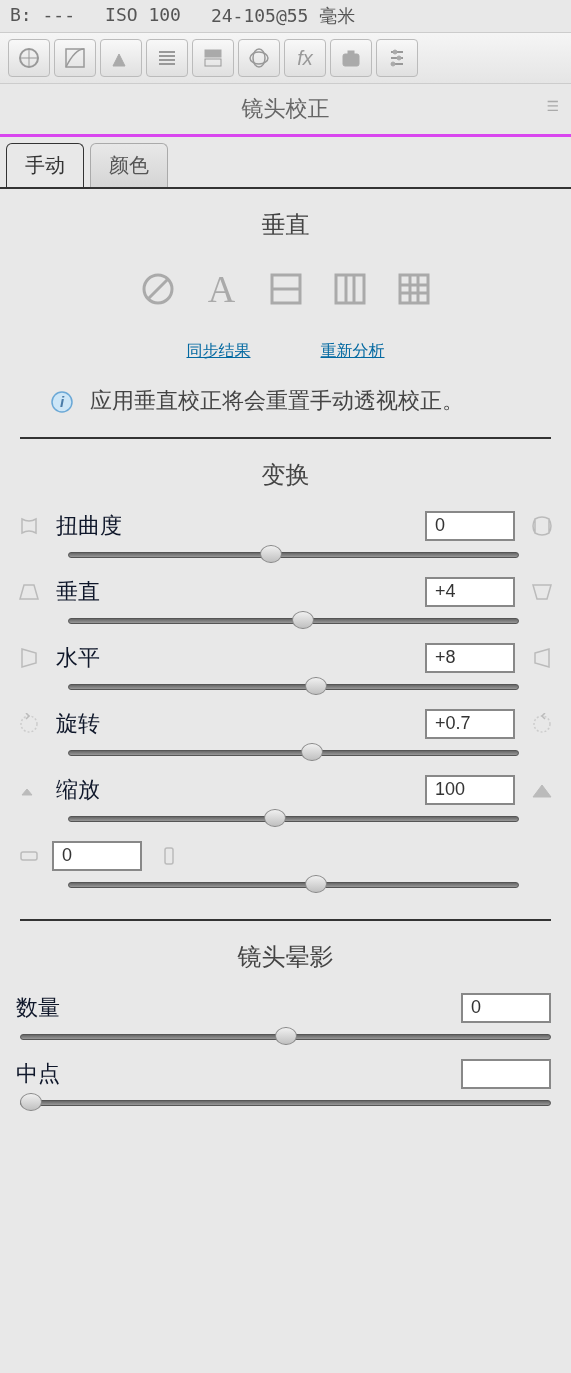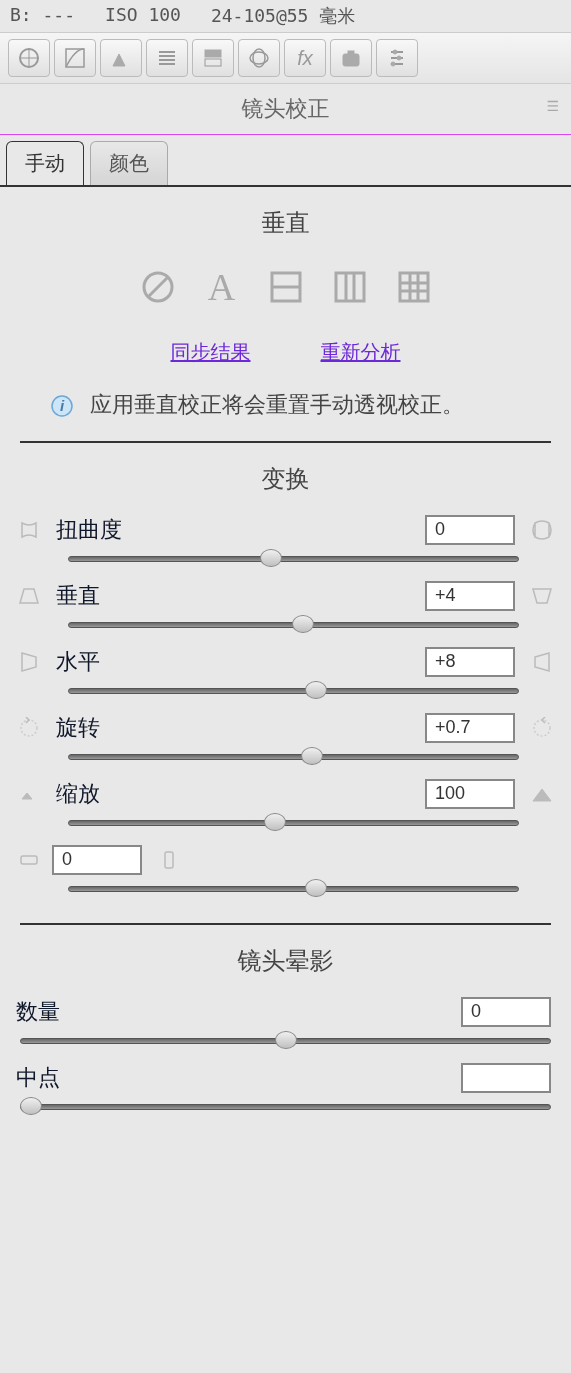--- a/index.html
+++ b/index.html
@@ -38,21 +38,21 @@
       justify-content: center;
       color: #999;
     }
     .tool-btn svg { fill: #aaa; stroke: #aaa; }
     .panel-header {
       text-align: center;
       font-size: 22px;
       padding: 10px 0;
       color: #666;
       position: relative;
-      border-bottom: 1px solid #d946ef;
+      border-bottom: 3px solid #d946ef;
     }
     .panel-header .menu-icon {
       position: absolute;
       right: 12px;
       top: 14px;
       color: #aaa;
       font-size: 14px;
     }
     .tabs {
       display: flex;
@@ -95,22 +95,22 @@
       color: #aaa;
     }
     .upright-btn svg { stroke: #aaa; fill: none; stroke-width: 3; }
     .upright-links {
       display: flex;
       justify-content: center;
       gap: 70px;
       padding: 10px 0 24px 0;
     }
     .upright-links a {
-      font-size: 20px;
-      color: #6d28d9;
+      font-size: 16px;
+      color: #0369a1;
       text-decoration: underline;
     }
     .info-row {
       display: flex;
       align-items: flex-start;
       gap: 16px;
       padding: 0 40px 20px 50px;
     }
     .info-icon {
       width: 24px;

